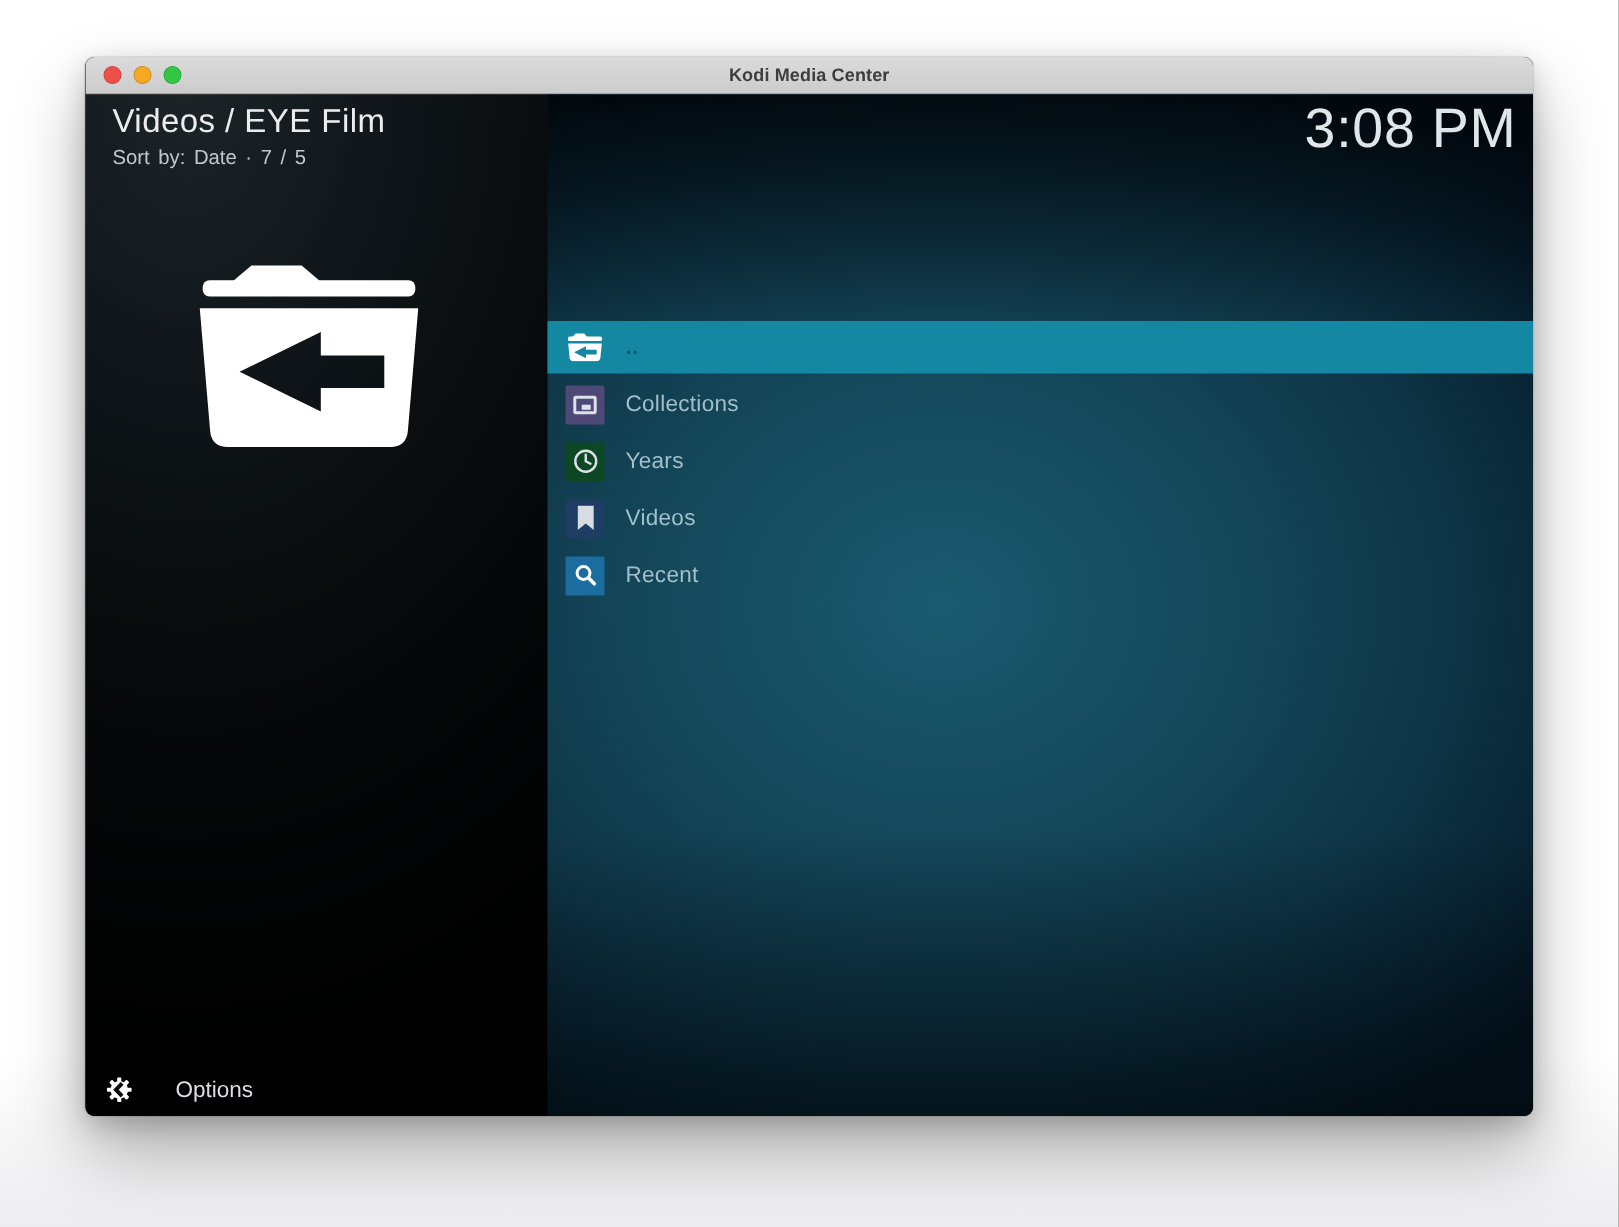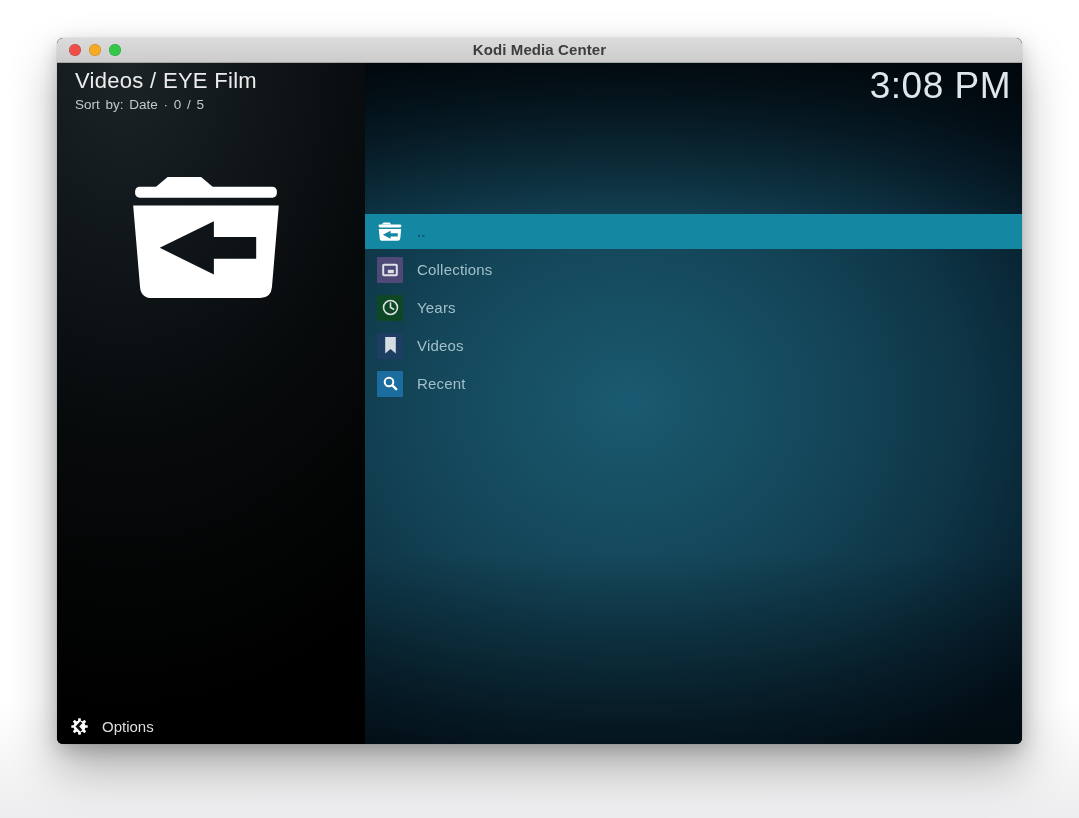--- a/index.html
+++ b/index.html
@@ -18,41 +18,41 @@
     border-radius:6px;overflow:hidden;
     box-shadow:0 24px 48px rgba(0,0,0,.30), 0 6px 18px rgba(0,0,0,.18), 0 0 1px rgba(0,0,0,.45);
     background:#000;
   }
   .titlebar{
     height:24px;position:relative;
     background:linear-gradient(#dbdbdb,#cccccc);
     border-bottom:1px solid #a6a6a6;
   }
   .tb-title{
-    text-align:center;font-size:15px;line-height:24px;color:#3d3d3d;font-weight:700;
+    text-align:center;font-size:12px;line-height:24px;color:#3d3d3d;font-weight:700;
     letter-spacing:.1px;
   }
   .traffic{position:absolute;left:12px;top:0;height:24px;display:flex;align-items:center;gap:8px;}
   .tl{width:12px;height:12px;border-radius:50%;box-shadow:inset 0 0 0 .5px rgba(0,0,0,.22);}
 
   .content{display:flex;height:681px;}
 
   
   .sidebar{
     width:308px;flex:none;position:relative;
     background:radial-gradient(ellipse 150% 95% at 22% 0%, #1c2427 0%, #10161a 28%, #070a0b 58%, #000 100%);
   }
   .sb-header{padding:5px 14px 0 18px;}
   .sb-title{font-size:22px;color:#ececec;font-weight:400;letter-spacing:.3px;}
   .sb-sub{font-size:13.5px;color:#c5c8ca;margin-top:3px;word-spacing:2px;}
   .big-folder{position:absolute;left:70px;top:112px;width:158px;height:124px;}
 
   .options-row{
     position:absolute;left:13px;bottom:8px;
-    display:flex;align-items:center;gap:13px;cursor:pointer;text-align:right;
+    display:flex;align-items:center;gap:28px;cursor:pointer;text-align:right;
   }
   .opt-icon{width:19px;height:19px;display:flex;}
   .opt-label{font-size:15px;color:#dcdfe1;}
 
   
   .rpanel{
     flex:1;position:relative;
     background:
       linear-gradient(to bottom, rgba(0,4,7,.82) 0%, rgba(0,4,7,0) 24%, rgba(0,4,7,0) 72%, rgba(0,4,7,.55) 100%),
       radial-gradient(ellipse 78% 64% at 40% 50%, #1a5a70 0%, #144659 40%, #0e3546 66%, #082332 86%, #041521 100%);
@@ -86,21 +86,21 @@
         <span class="tl" id="tl-max" style="background: rgb(50, 200, 70);"></span>
       </div>
       <div class="tb-title">Kodi Media Center</div>
     </div>
 
     <div class="content">
 
       <aside class="sidebar">
         <div class="sb-header">
           <div class="sb-title">Videos / EYE Film</div>
-          <div class="sb-sub">Sort by: Date · 0 / 5</div>
+          <div class="sb-sub">Sort by: Date · 7 / 5</div>
         </div>
 
         <div class="big-folder">
           <svg width="158" height="124" viewBox="0 0 160 126">
             <path fill="#fff" d="M28 13 L41 2 H75 L88 13 Z"></path>
             <rect fill="#fff" x="8" y="12" width="144" height="11" rx="4.5"></rect>
             <path fill="#fff" fill-rule="evenodd" d="M6 31 H154 L147 114 Q146 125 135 125 H25 Q14 125 13 114 Z
                  M88 47 V63 H131 V85 H88 V101 L33 74 Z"></path>
           </svg>
         </div>

